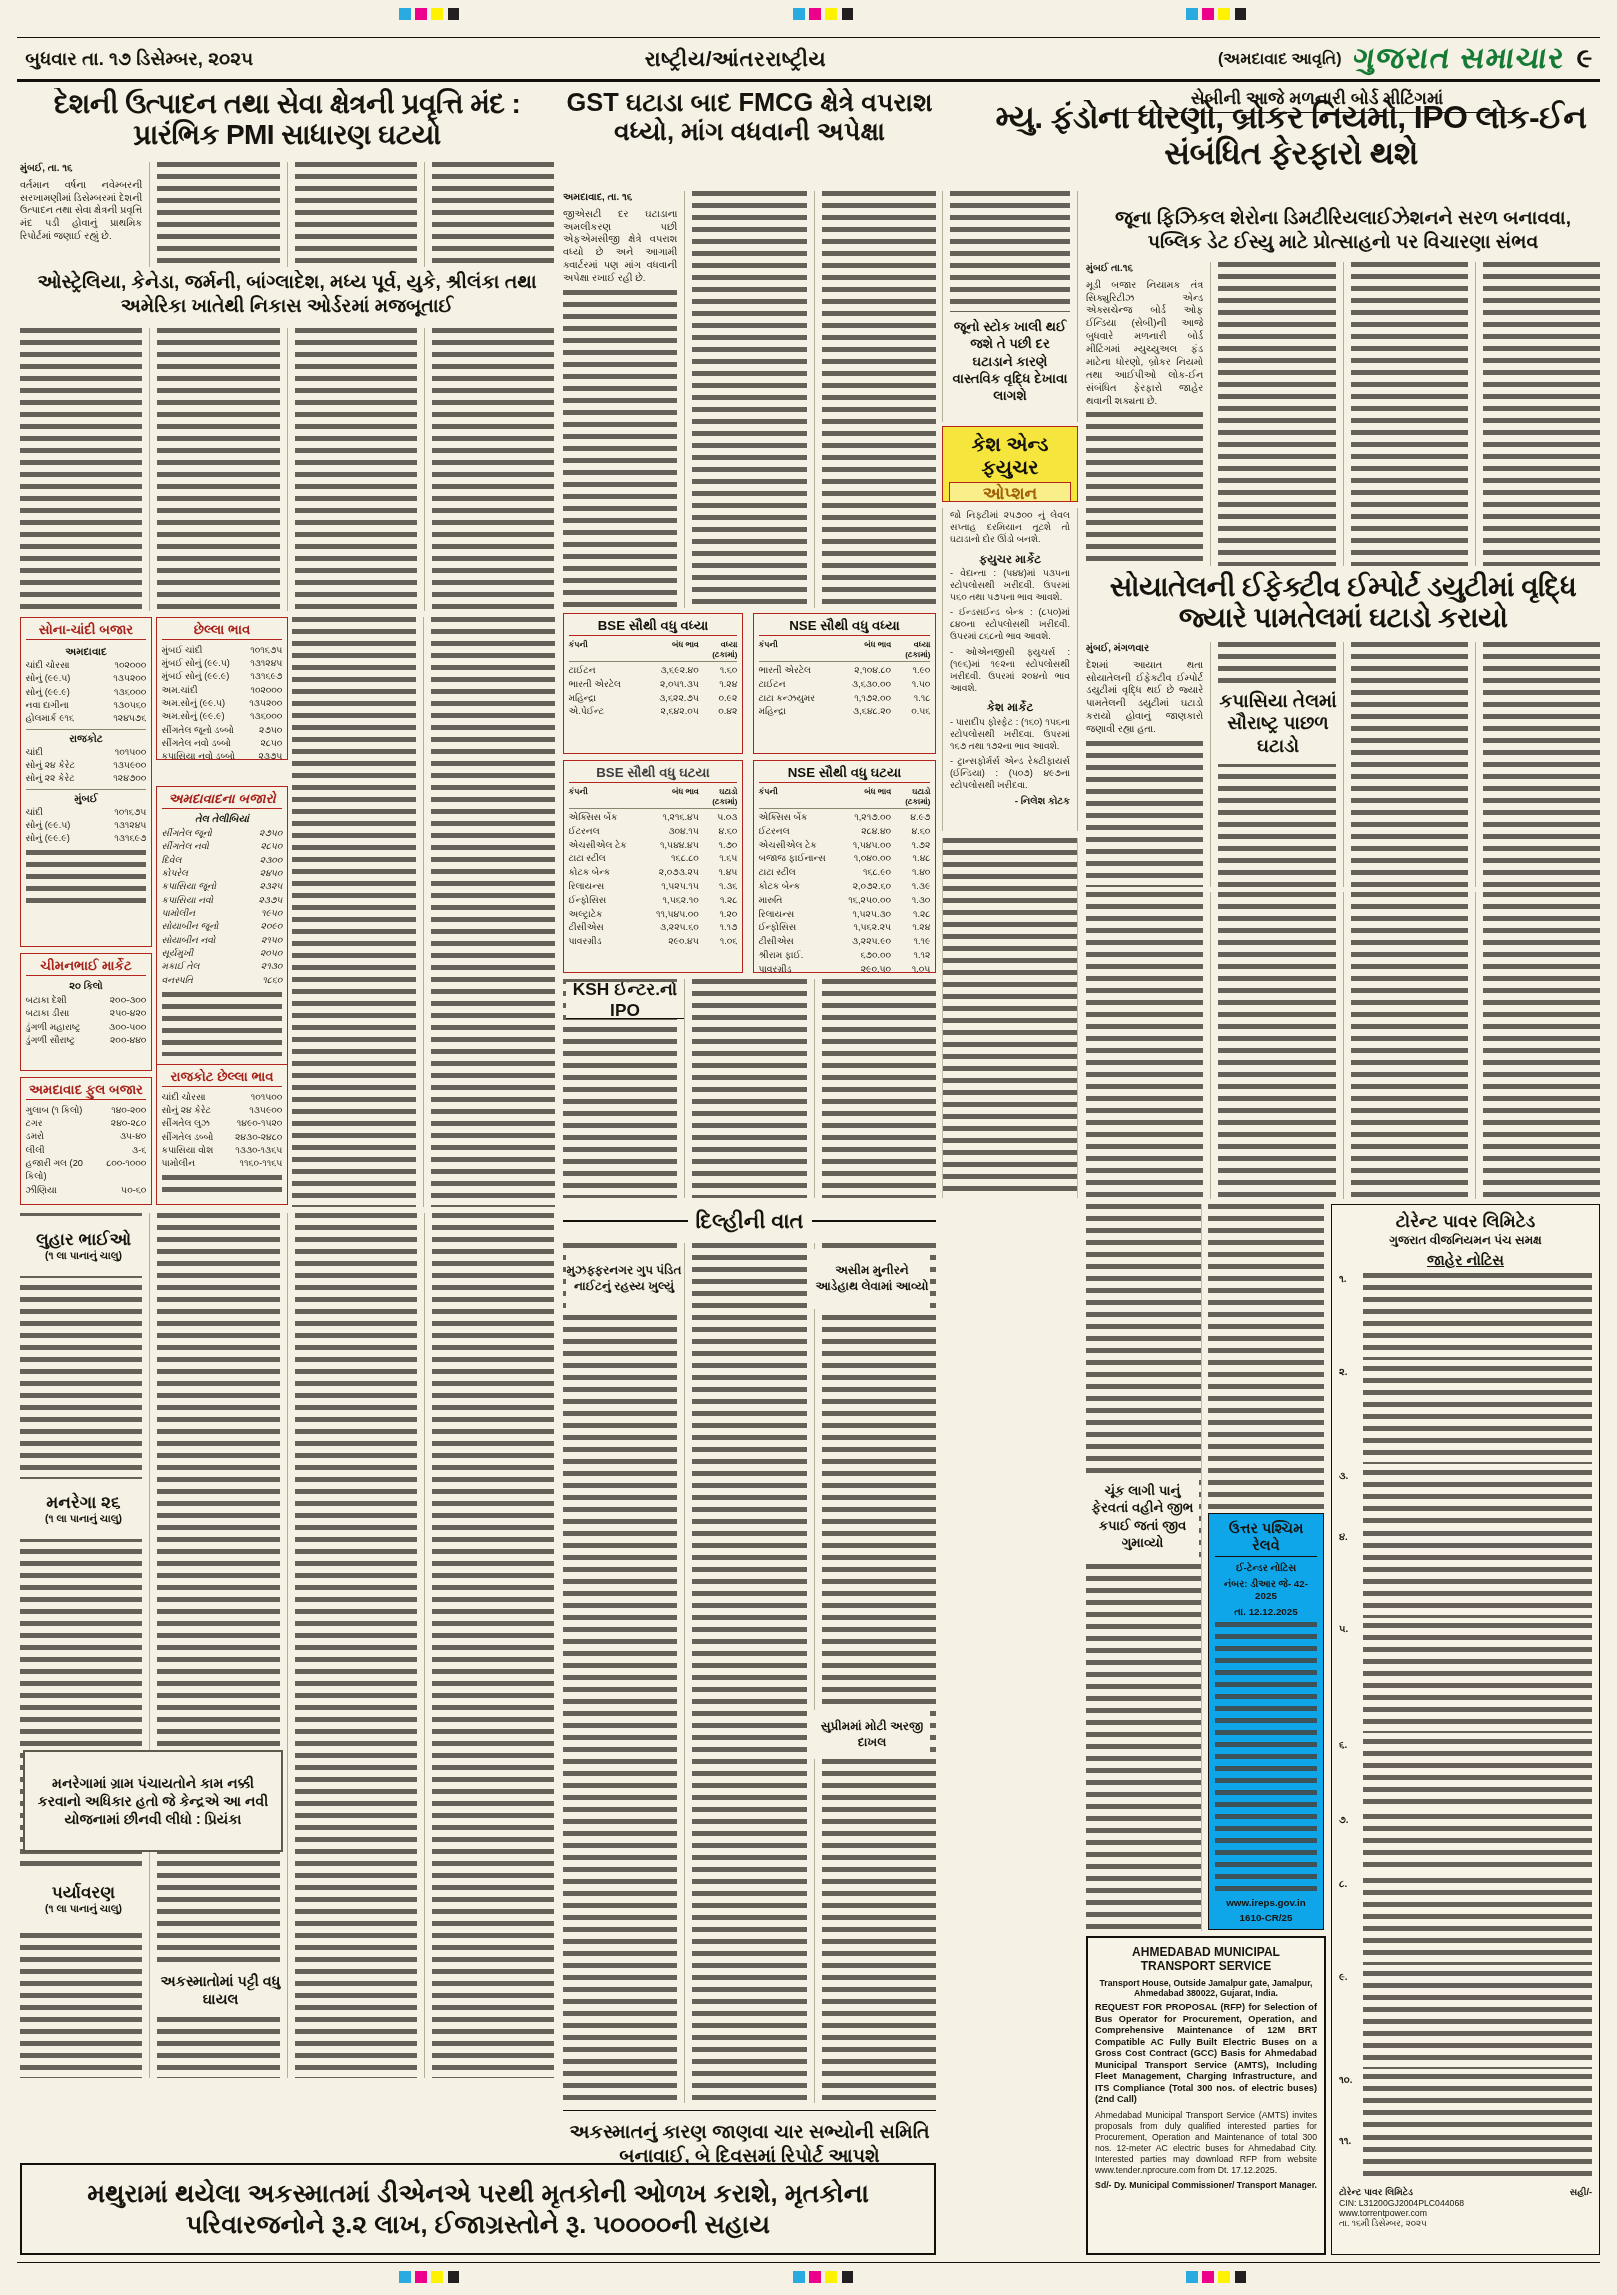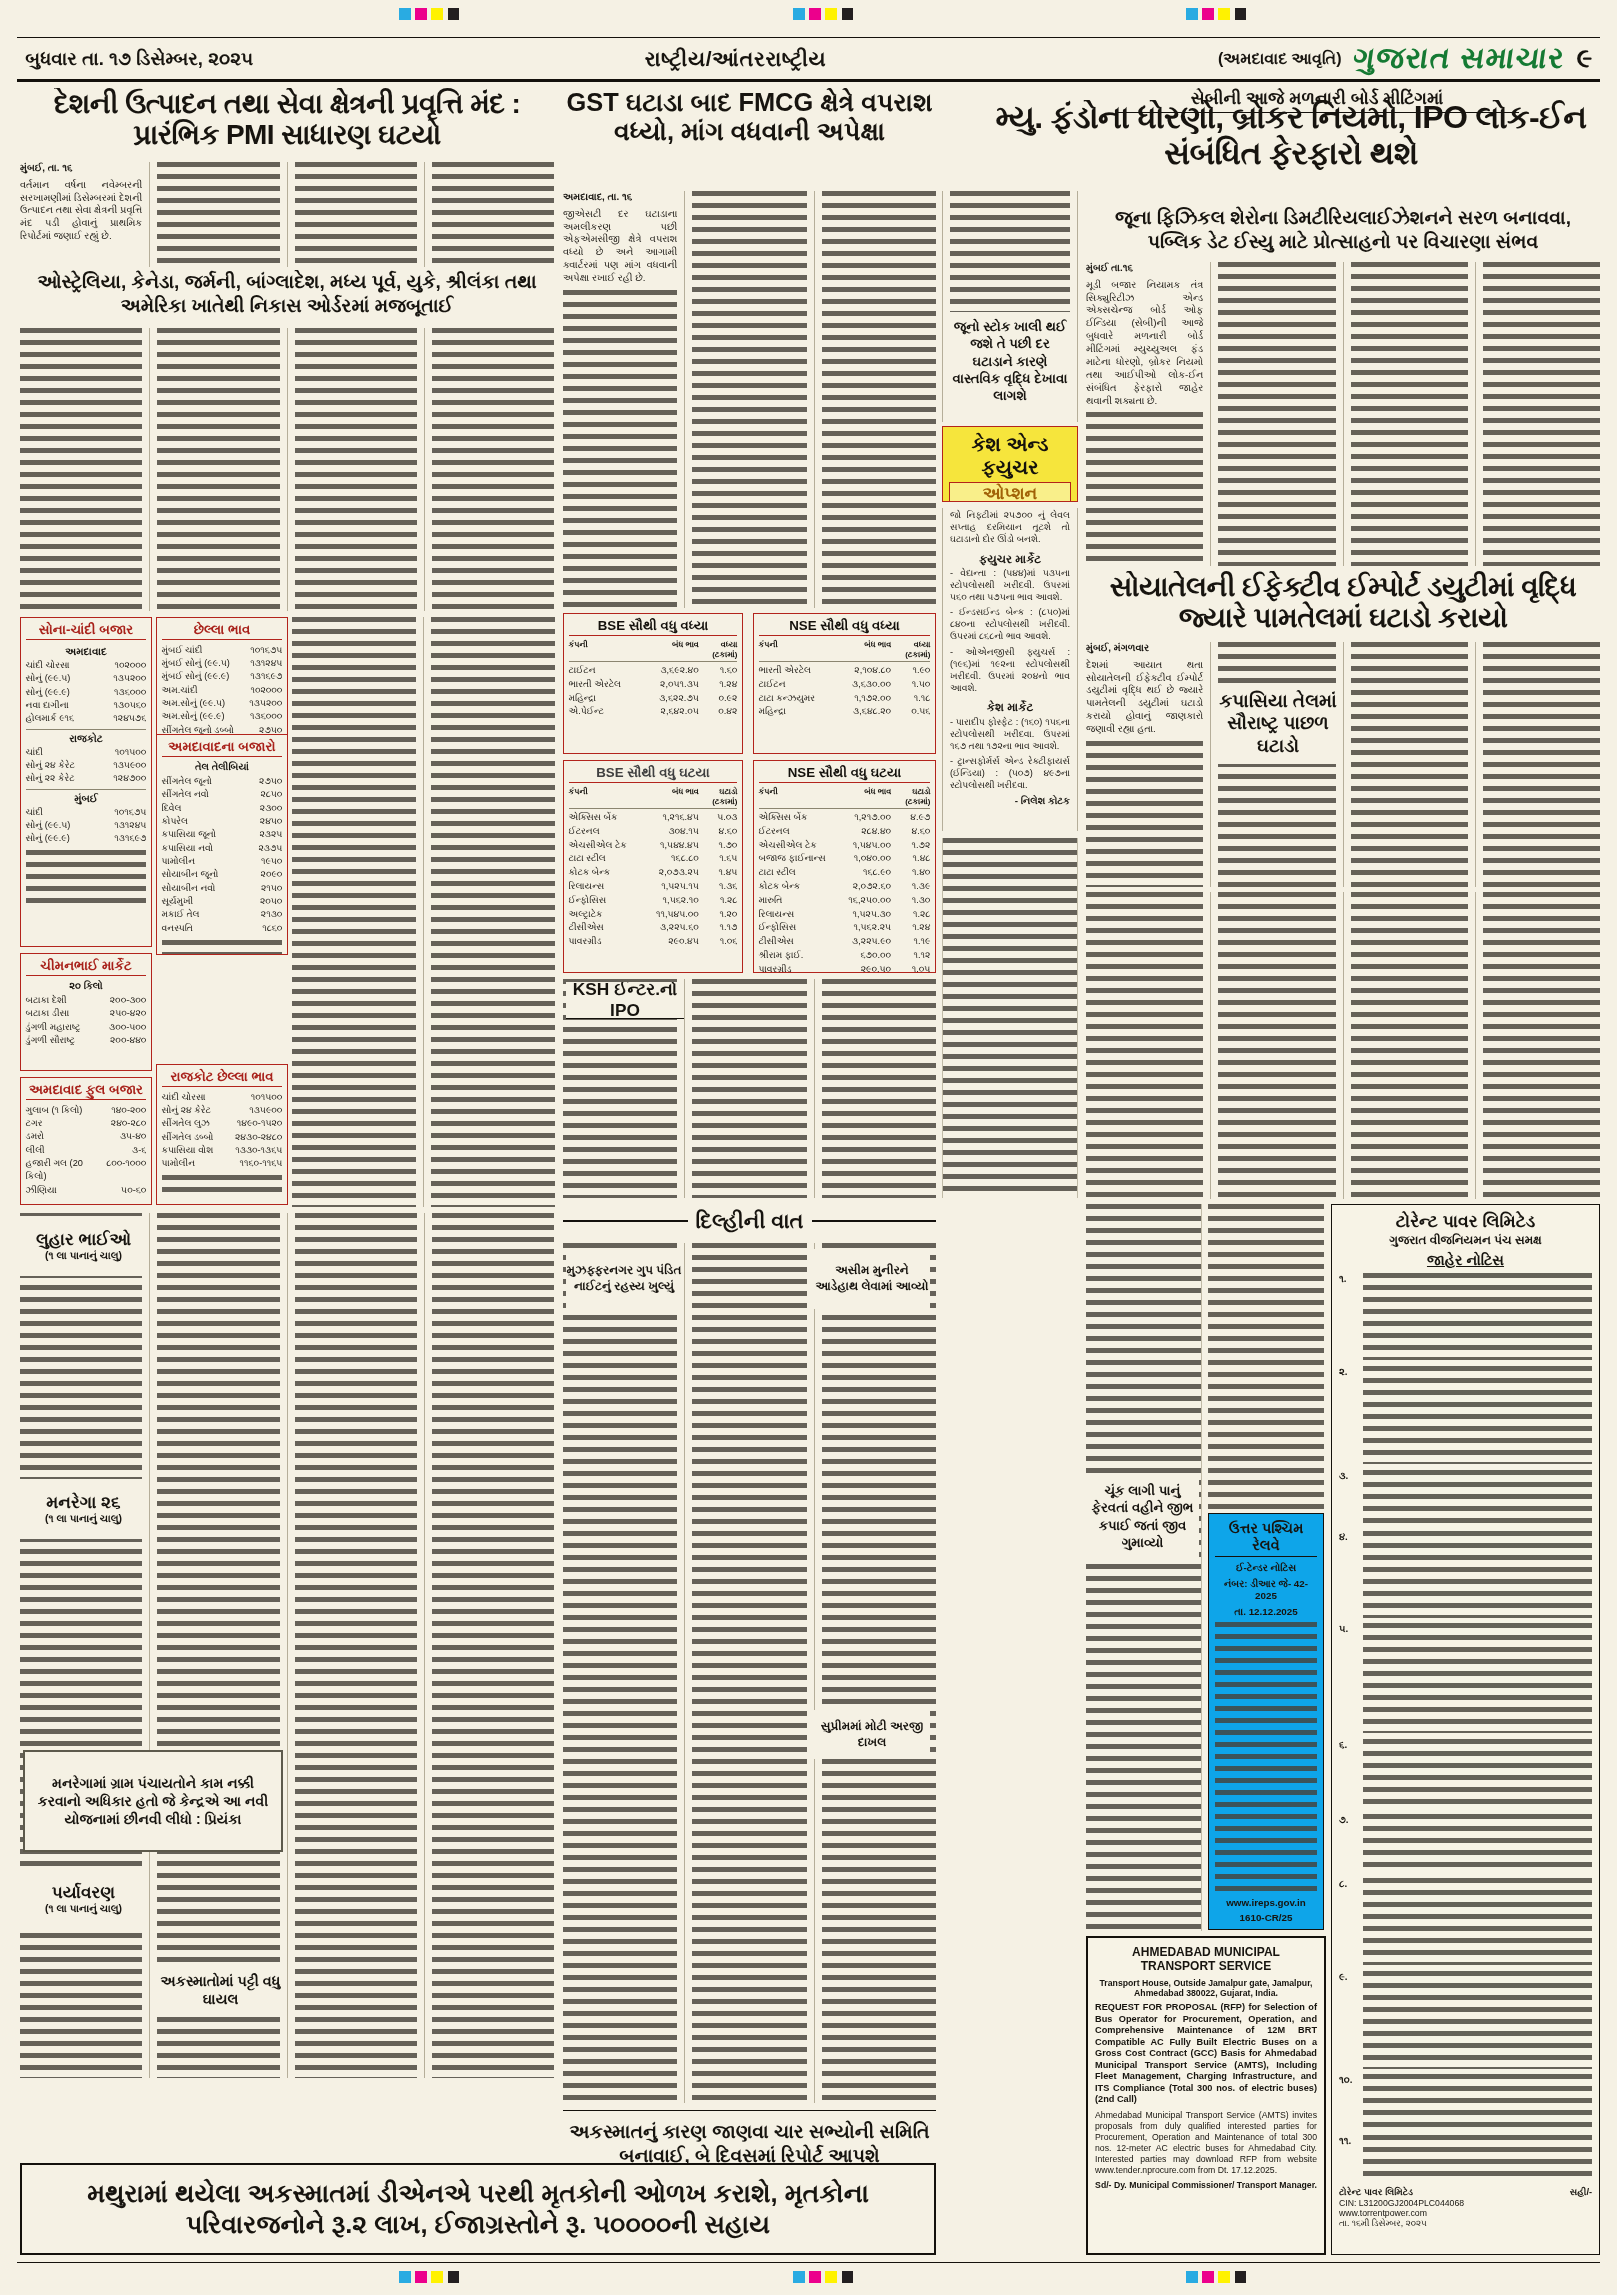--- a/index.html
+++ b/index.html
@@ -377,21 +377,21 @@
         <div class="trow">
           <span>સીંગતેલ નવો ડબ્બો</span>
           <span>૨૮૫૦</span>
         </div>
         <div class="trow">
           <span>કપાસિયા નવો ડબ્બો</span>
           <span>૨૩૭૫</span>
         </div>
       </div>
   </div>
-  <div class="abs box" style="left:156px;top:734px;width:132px;height:221px;">
+  <div class="abs box" style="left:156px;top:786px;width:132px;height:284px;font-style:italic;">
     <div class="btitle">અમદાવાદના બજારો</div>
     <div class="bsub">તેલ તેલીબિયાં</div>
     <div class="t2">
         <div class="trow">
           <span>સીંગતેલ જૂનો</span>
           <span>૨૭૫૦</span>
         </div>
         <div class="trow">
           <span>સીંગતેલ નવો</span>
           <span>૨૮૫૦</span>

